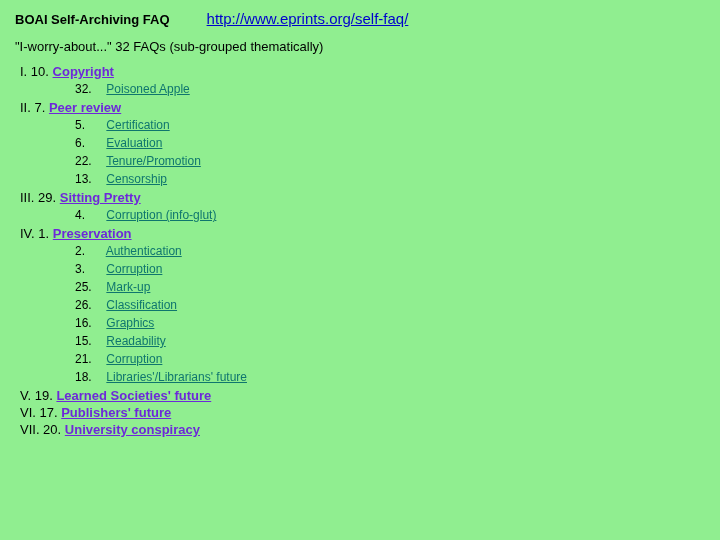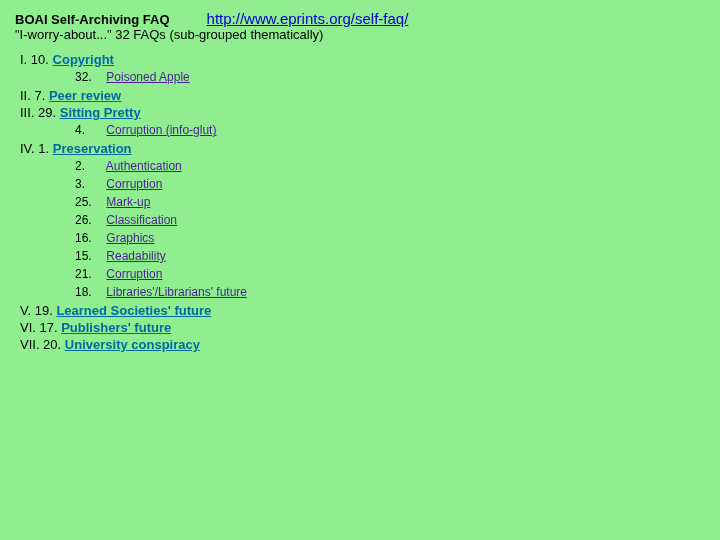--- a/index.html
+++ b/index.html
@@ -14,20 +14,21 @@
       font-size: 13px;
       padding: 10px 15px;
       width: 720px;
       min-height: 540px;
     }
 
     .header {
       display: flex;
       align-items: baseline;
       gap: 10px;
+      margin-bottom: 12px;
     }
 
     .header-title {
       font-size: 13px;
       font-weight: bold;
       color: #000;
     }
 
     .header-link {
       font-size: 15px;
@@ -50,36 +51,36 @@
       margin-bottom: 2px;
     }
 
     .section-header {
       font-size: 13px;
       color: #000;
       margin-bottom: 1px;
     }
 
     .section-header a {
-      color: #0369a1;
+      color: #6d28d9;
       font-weight: bold;
     }
 
     .section-items {
       margin-left: 55px;
       margin-bottom: 2px;
     }
 
     .item {
       font-size: 12px;
       line-height: 1.5;
     }
 
     .item a {
-      color: #4c1d95;
+      color: #0f766e;
       text-decoration: underline;
     }
 
     .item .item-num {
       display: inline-block;
       min-width: 25px;
       text-align: left;
       margin-right: 3px;
       color: #000;
     }
@@ -96,20 +97,26 @@
 
 <div class="content" id="sections-container">
 <div class="section">
       <div class="section-header"><span>I. 10.</span> <a href="#" style="">Copyright</a></div>
       <div class="section-items">
         <div class="item"><span class="item-num">32.</span> <a href="#">Poisoned Apple</a></div>
       </div>
     </div>
     <div class="section">
       <div class="section-header"><span>II. 7.</span> <a href="#" style="font-weight:bold;">Peer review</a></div>
+      <div class="section-items">
+        <div class="item"><span class="item-num">5.</span> <a href="#">Certification</a></div>
+        <div class="item"><span class="item-num">6.</span> <a href="#">Evaluation</a></div>
+        <div class="item"><span class="item-num">22.</span> <a href="#">Tenure/Promotion</a></div>
+        <div class="item"><span class="item-num">13.</span> <a href="#">Censorship</a></div>
+      </div>
     </div>
     <div class="section">
       <div class="section-header"><span>III. 29.</span> <a href="#" style="font-weight:bold;">Sitting Pretty</a></div>
       <div class="section-items">
         <div class="item"><span class="item-num">4.</span> <a href="#">Corruption (info-glut)</a></div>
       </div>
     </div>
     <div class="section">
       <div class="section-header"><span>IV. 1.</span> <a href="#" style="">Preservation</a></div>
       <div class="section-items">

